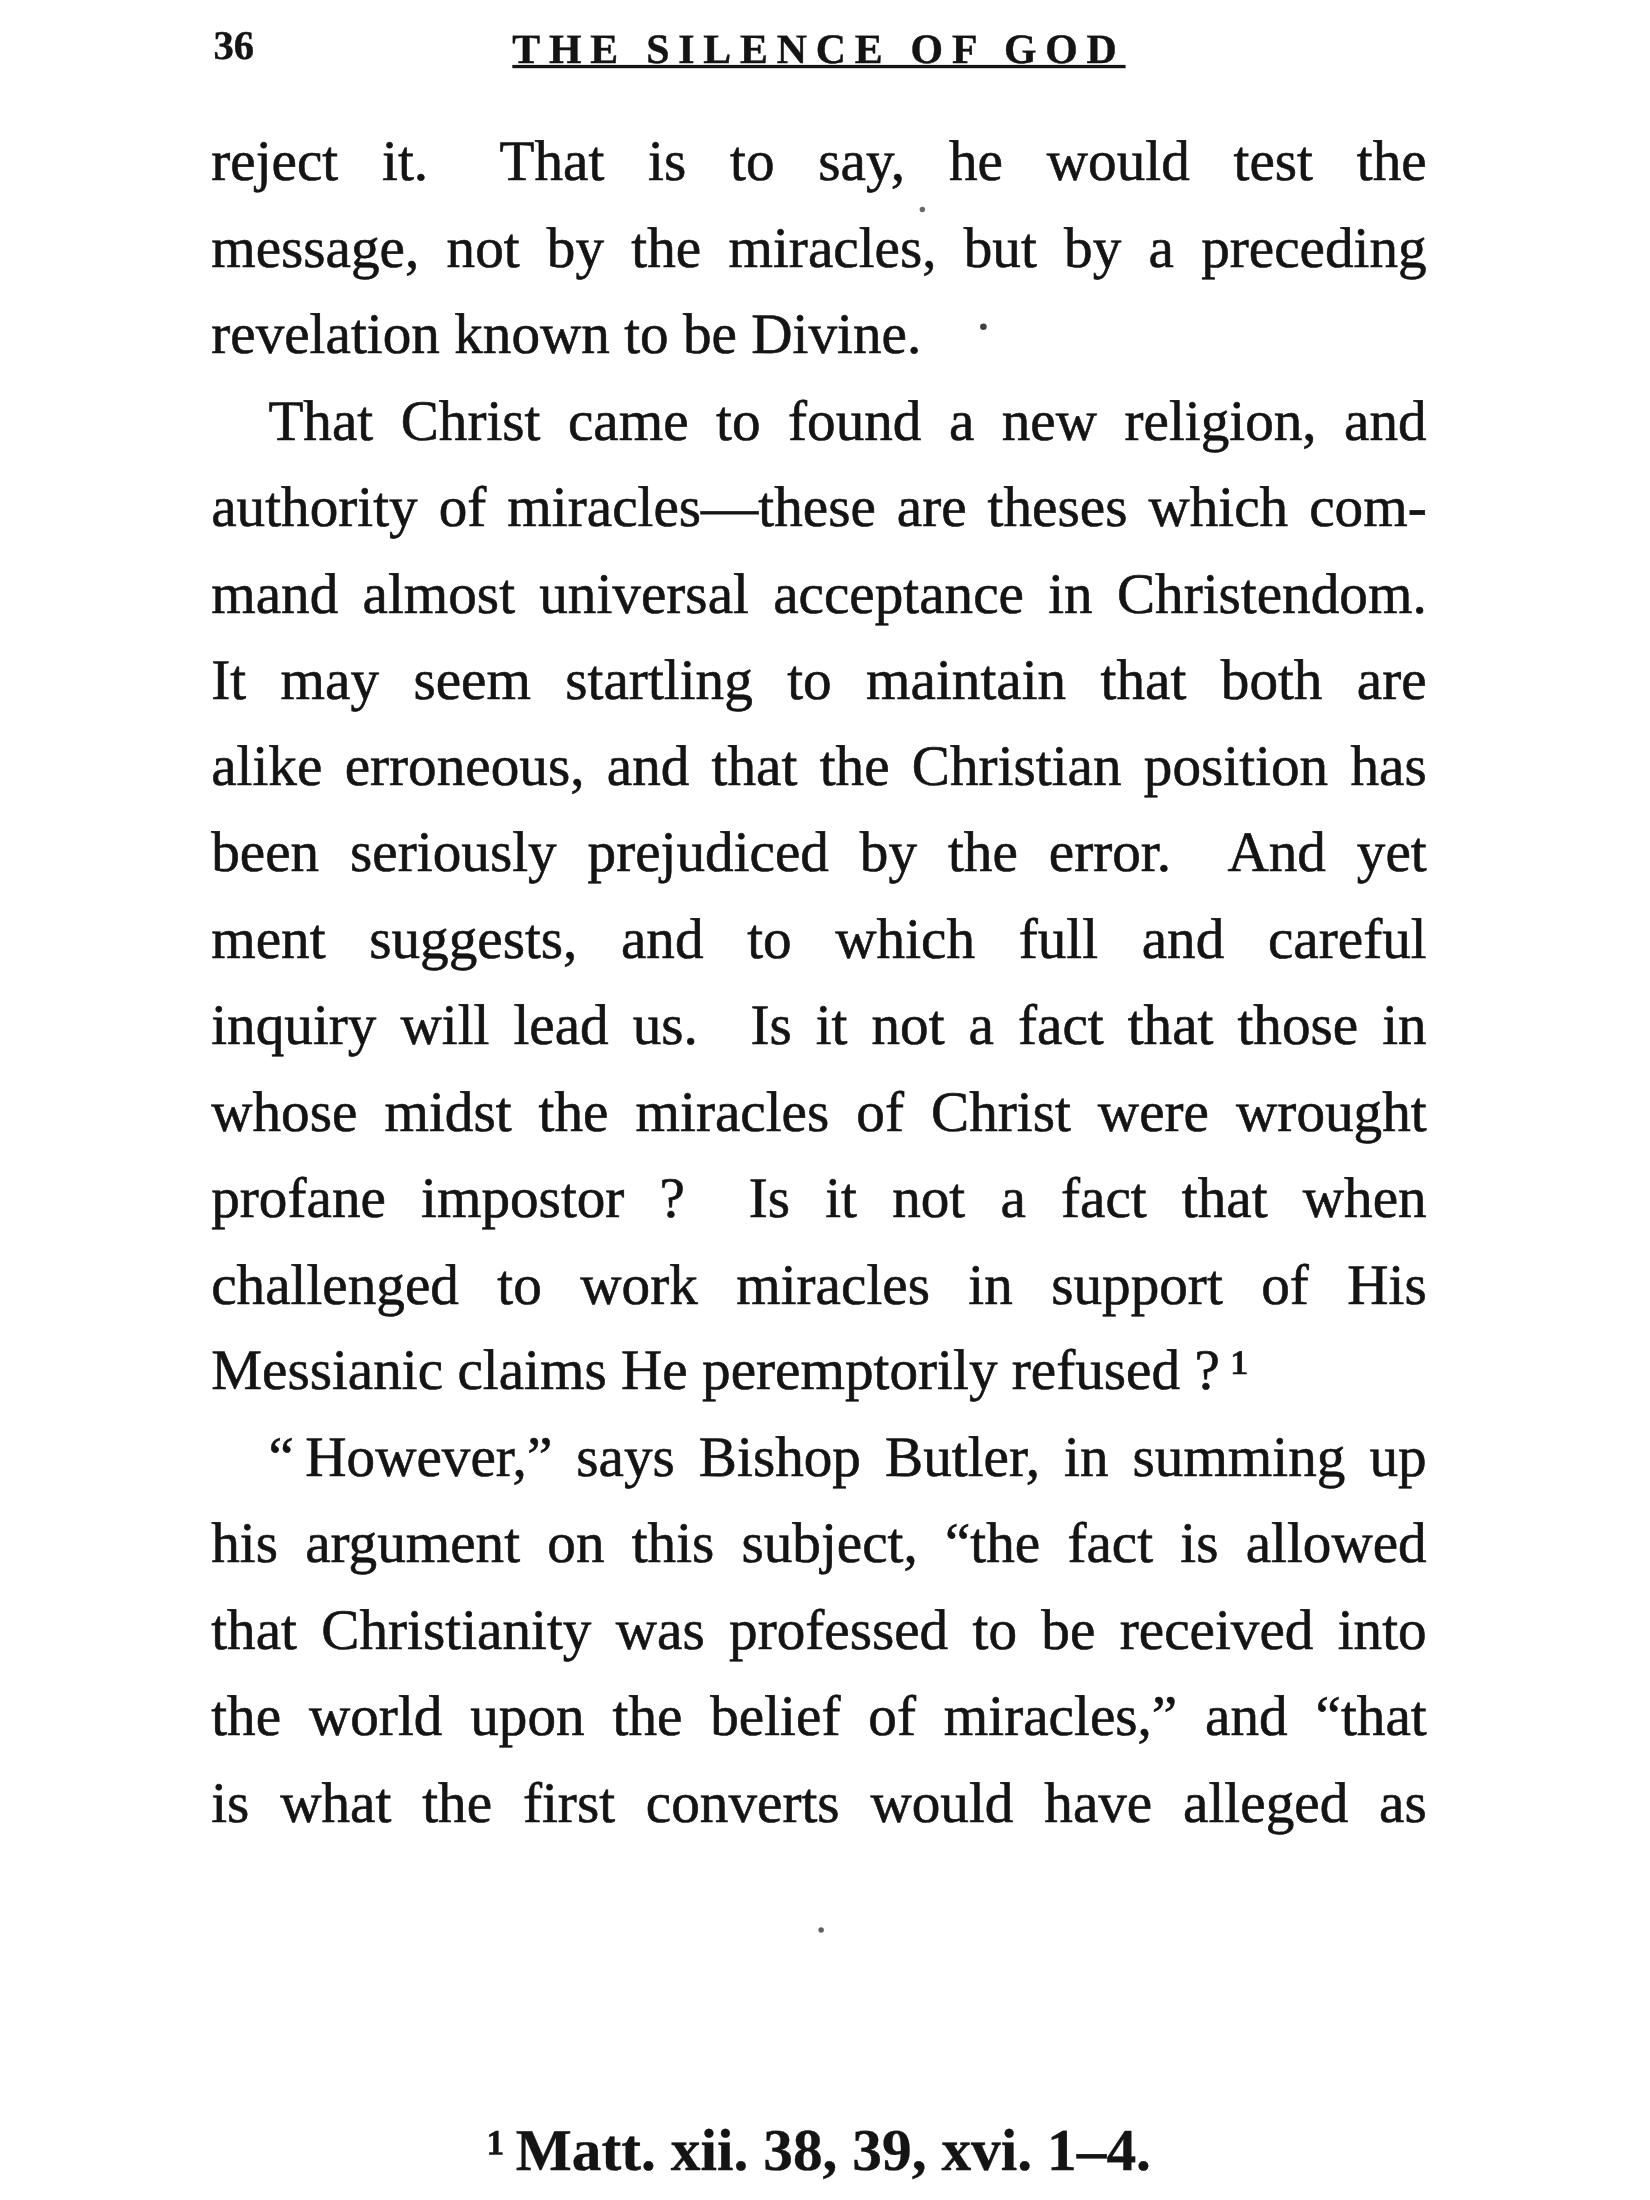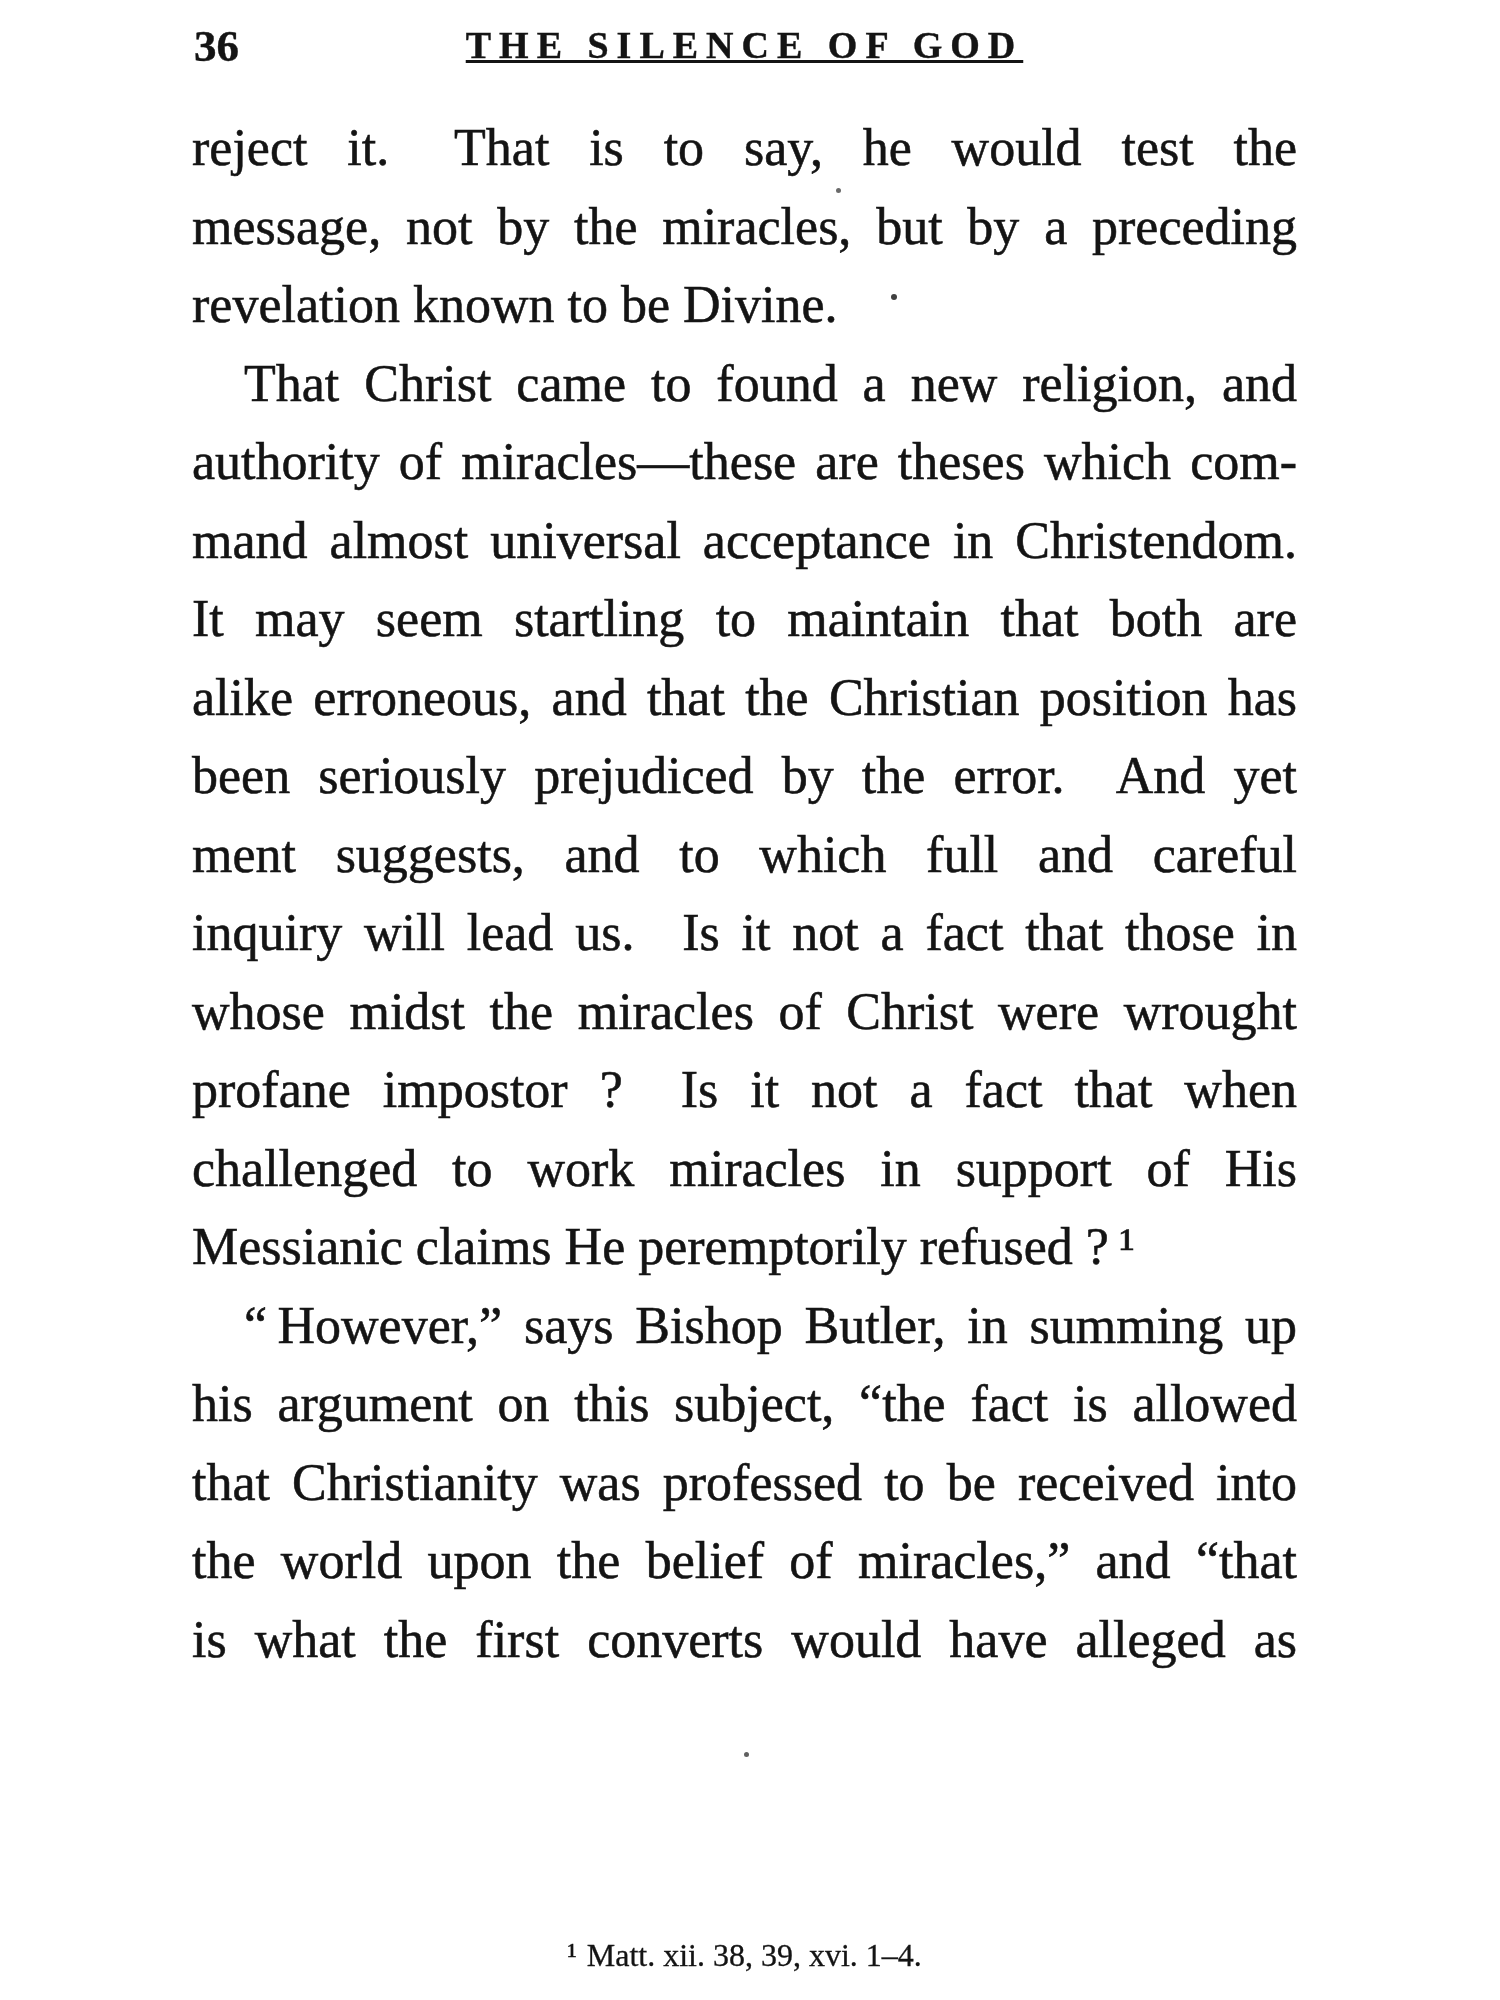--- a/index.html
+++ b/index.html
@@ -21,21 +21,21 @@
     position: absolute;
     top: 20px;
     left: 192px;
     width: 1105px;
     height: 62px;
   }
   .pagenum {
     position: absolute;
     left: 2px;
     top: 4px;
-    font-size: 45px;
+    font-size: 37px;
     font-weight: bold;
     line-height: 1;
     -webkit-text-stroke: 0.4px #141414;
   }
   .title {
     position: absolute;
     left: 0;
     top: 6px;
     width: 100%;
     margin: 0;
@@ -68,23 +68,23 @@
   .line.indent {
     text-indent: 52px;
   }
   
   .footnote {
     position: absolute;
     left: 192px;
     top: 1916px;
     width: 1105px;
     text-align: center;
-    font-size: 32px;
+    font-size: 54px;
     line-height: 78px;
-    font-weight: normal;
+    font-weight: bold;
     -webkit-text-stroke: 0.3px #141414;
   }
   .footnote .marker {
     margin-right: 10px;
   }
   
   .artifact {
     position: absolute;
     background: #2b2b2b;
     border-radius: 50%;

